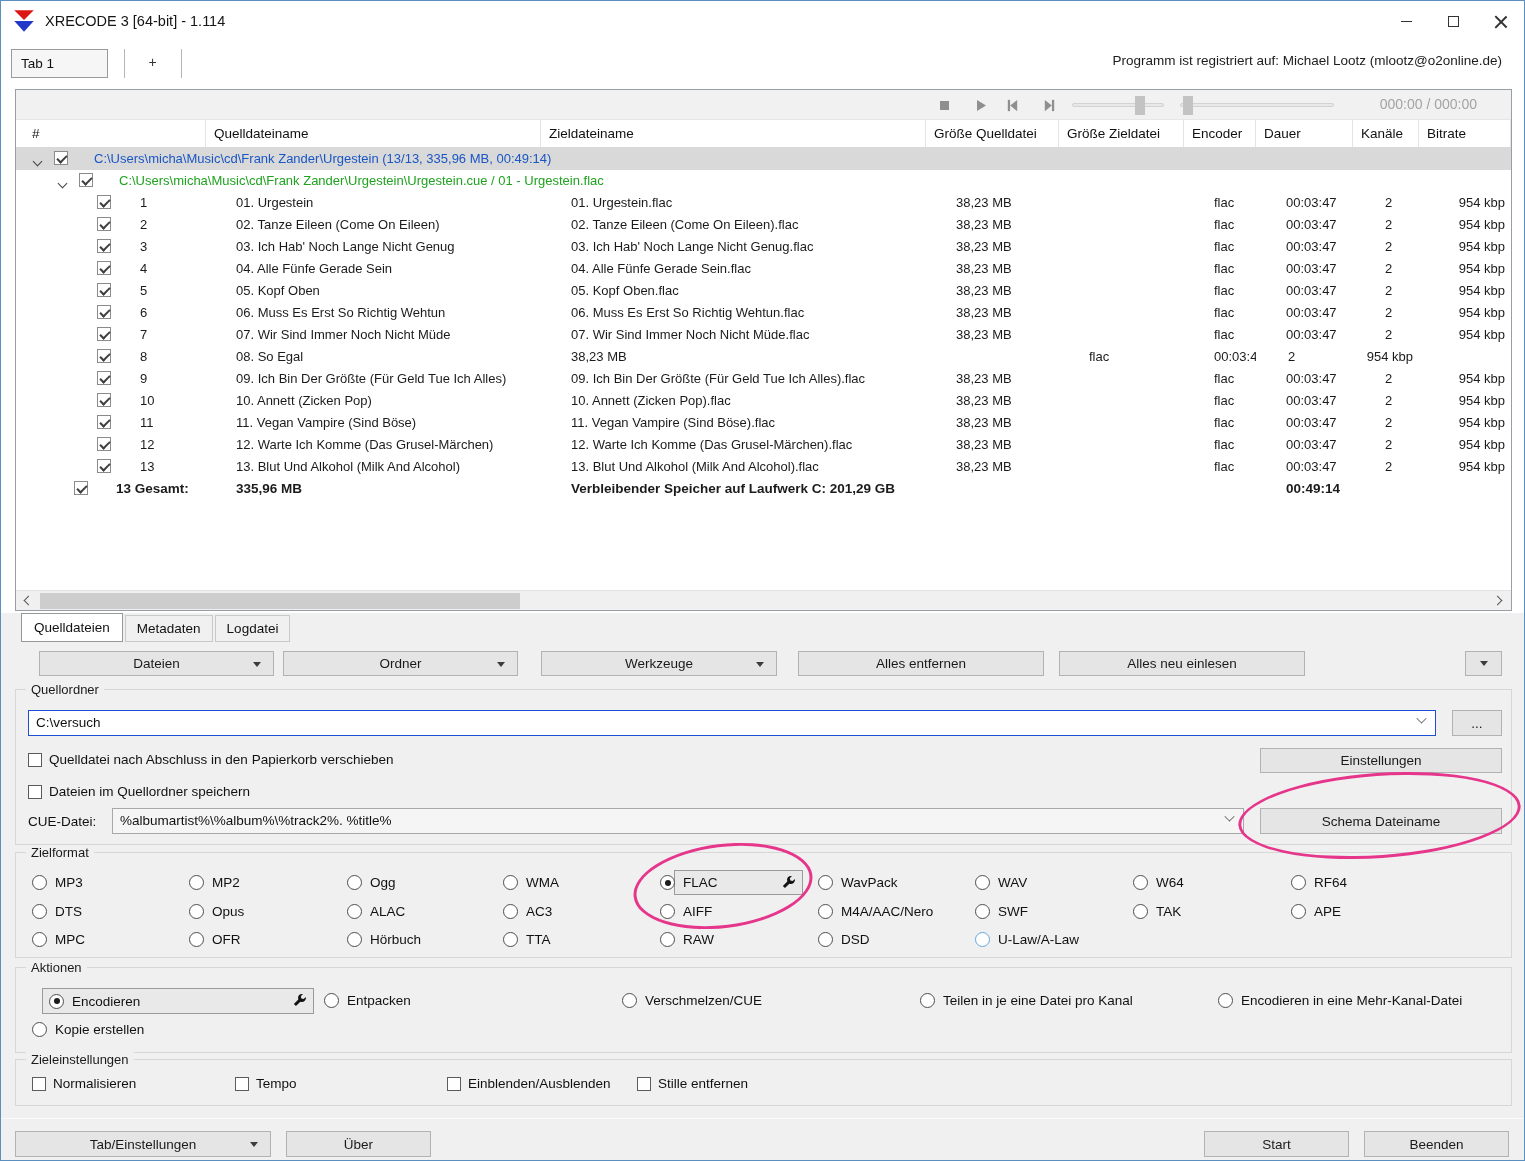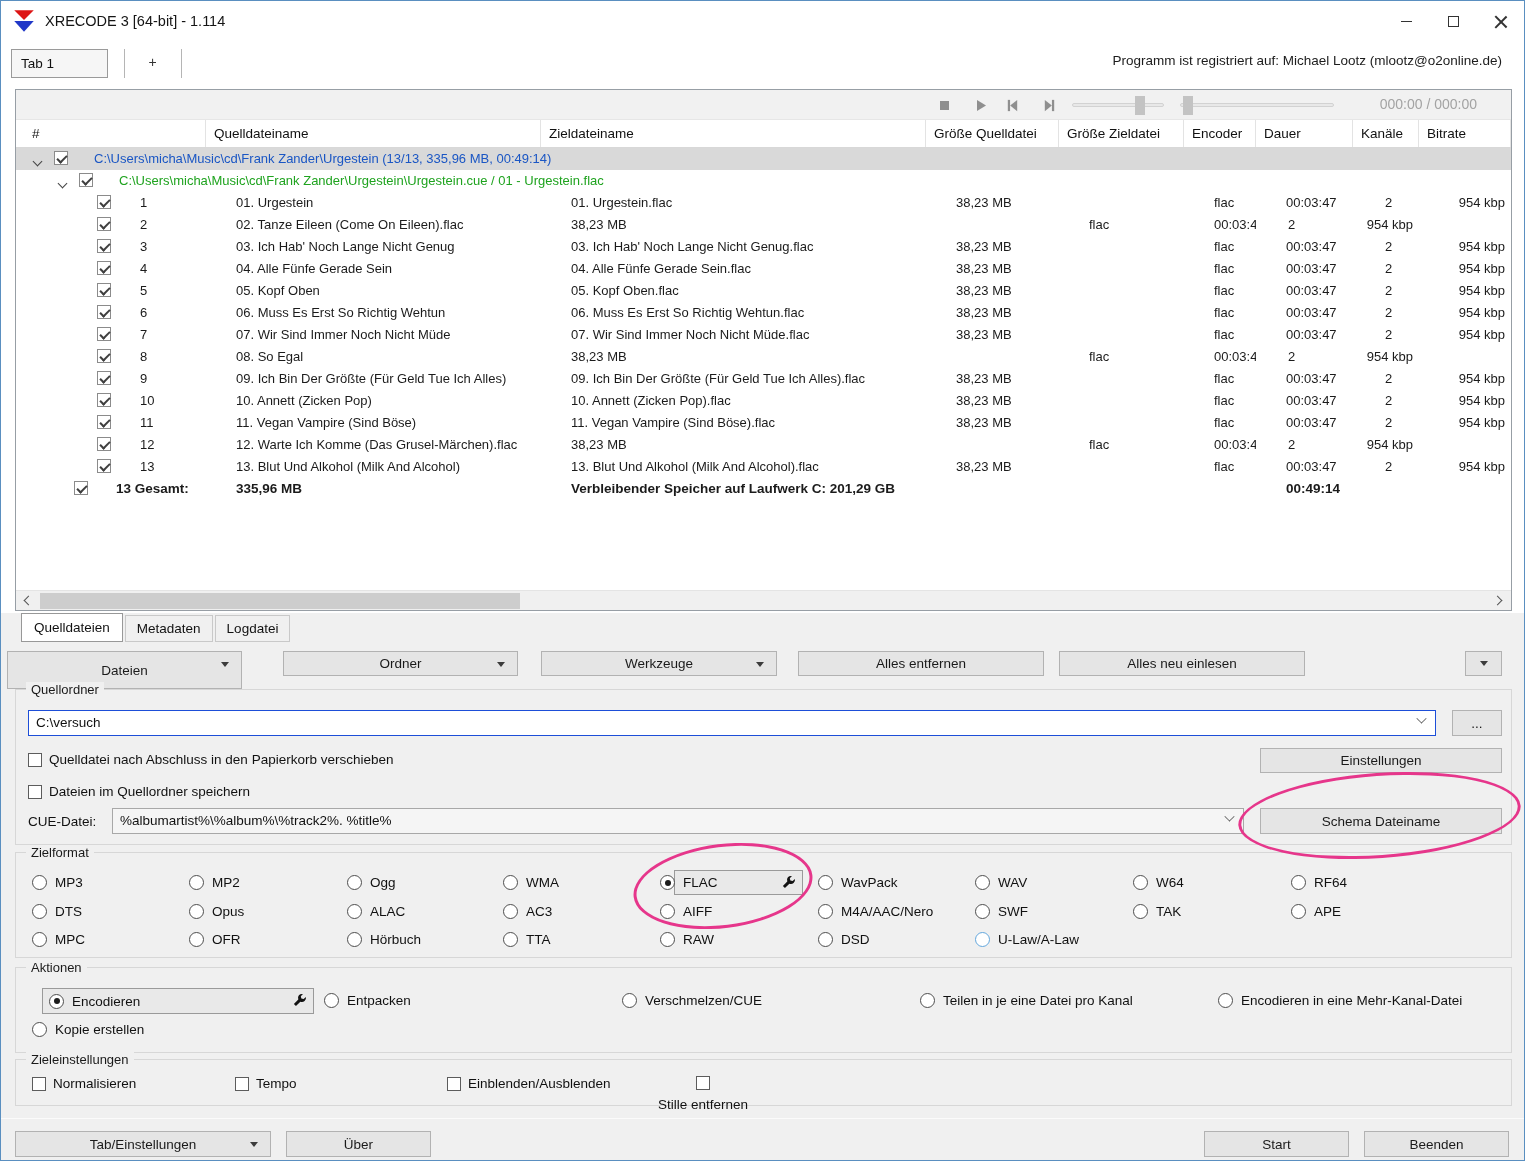--- a/index.html
+++ b/index.html
@@ -161,20 +161,21 @@
           <div class="cell pl30">flac</div>
           <div class="cell pl30">00:03:47</div>
           <div class="cell pl32">2</div>
           <div class="cell c-br">954 kbp</div>
         </div>
         <div class="trow cols">
           <div class="cell" style="position: relative;">
             <span class="cb checked" style="position: absolute; left: 81px; top: 3px;"></span>
             <span class="abs" style="left: 124px; top: 0px;">2</span>
           </div>
+          <div class="cell pl30">02. Tanze Eileen (Come On Eileen)</div>
           <div class="cell pl30">02. Tanze Eileen (Come On Eileen).flac</div>
           <div class="cell pl30">38,23 MB</div>
           <div class="cell pl30"></div>
           <div class="cell pl30">flac</div>
           <div class="cell pl30">00:03:47</div>
           <div class="cell pl32">2</div>
           <div class="cell c-br">954 kbp</div>
         </div>
         <div class="trow cols">
           <div class="cell" style="position: relative;">
@@ -299,20 +300,21 @@
           <div class="cell pl30">flac</div>
           <div class="cell pl30">00:03:47</div>
           <div class="cell pl32">2</div>
           <div class="cell c-br">954 kbp</div>
         </div>
         <div class="trow cols">
           <div class="cell" style="position: relative;">
             <span class="cb checked" style="position: absolute; left: 81px; top: 3px;"></span>
             <span class="abs" style="left: 124px; top: 0px;">12</span>
           </div>
+          <div class="cell pl30">12. Warte Ich Komme (Das Grusel-Märchen)</div>
           <div class="cell pl30">12. Warte Ich Komme (Das Grusel-Märchen).flac</div>
           <div class="cell pl30">38,23 MB</div>
           <div class="cell pl30"></div>
           <div class="cell pl30">flac</div>
           <div class="cell pl30">00:03:47</div>
           <div class="cell pl32">2</div>
           <div class="cell c-br">954 kbp</div>
         </div>
         <div class="trow cols">
           <div class="cell" style="position: relative;">
@@ -349,21 +351,21 @@
   </div>
 
   <div class="lower">
 
     <div class="subtabs" id="subtabs">
         <div class="subtab active">Quelldateien</div>
         <div class="subtab">Metadaten</div>
         <div class="subtab">Logdatei</div>
       </div>
 
-    <div class="btn" style="left:6px;top:38px;width:235px;height:38px">
+    <div class="btn" style="left:38px;top:38px;width:235px;height:25px">
       <span>Dateien</span>
       <span class="caret"></span>
     </div>
     <div class="btn" style="left:282px;top:38px;width:235px;height:25px">
       <span>Ordner</span>
       <span class="caret"></span>
     </div>
     <div class="btn" style="left:540px;top:38px;width:236px;height:25px">
       <span>Werkzeuge</span>
       <span class="caret"></span>
@@ -555,21 +557,21 @@
           <span>Normalisieren</span>
         </div>
         <div class="cblock" style="left: 219px; top: 16px;">
           <span class="cb dark"></span>
           <span>Tempo</span>
         </div>
         <div class="cblock" style="left: 431px; top: 16px;">
           <span class="cb dark"></span>
           <span>Einblenden/Ausblenden</span>
         </div>
-        <div class="cblock" style="left: 642px; top: 16px; flex-direction: column;">
+        <div class="cblock" style="left: 621px; top: 16px;">
           <span class="cb dark"></span>
           <span>Stille entfernen</span>
         </div>
       </div>
 
     <div class="hr-groove" style="top:505px"></div>
 
     <div class="btn" style="left:14px;top:518px;width:256px;height:26px">
       <span>Tab/Einstellungen</span>
       <span class="caret"></span>

